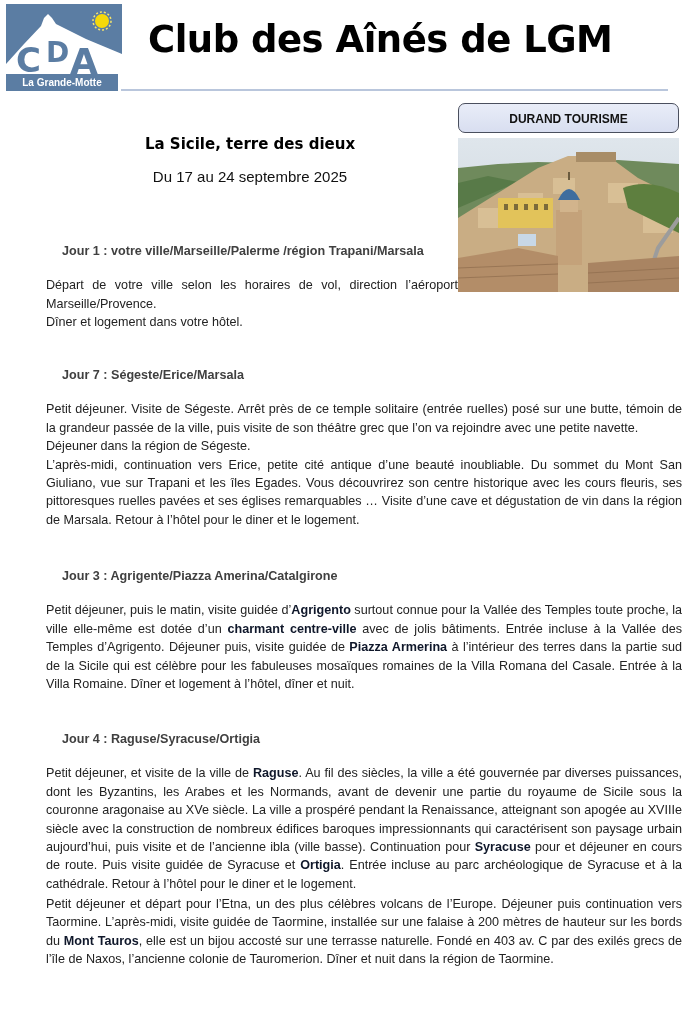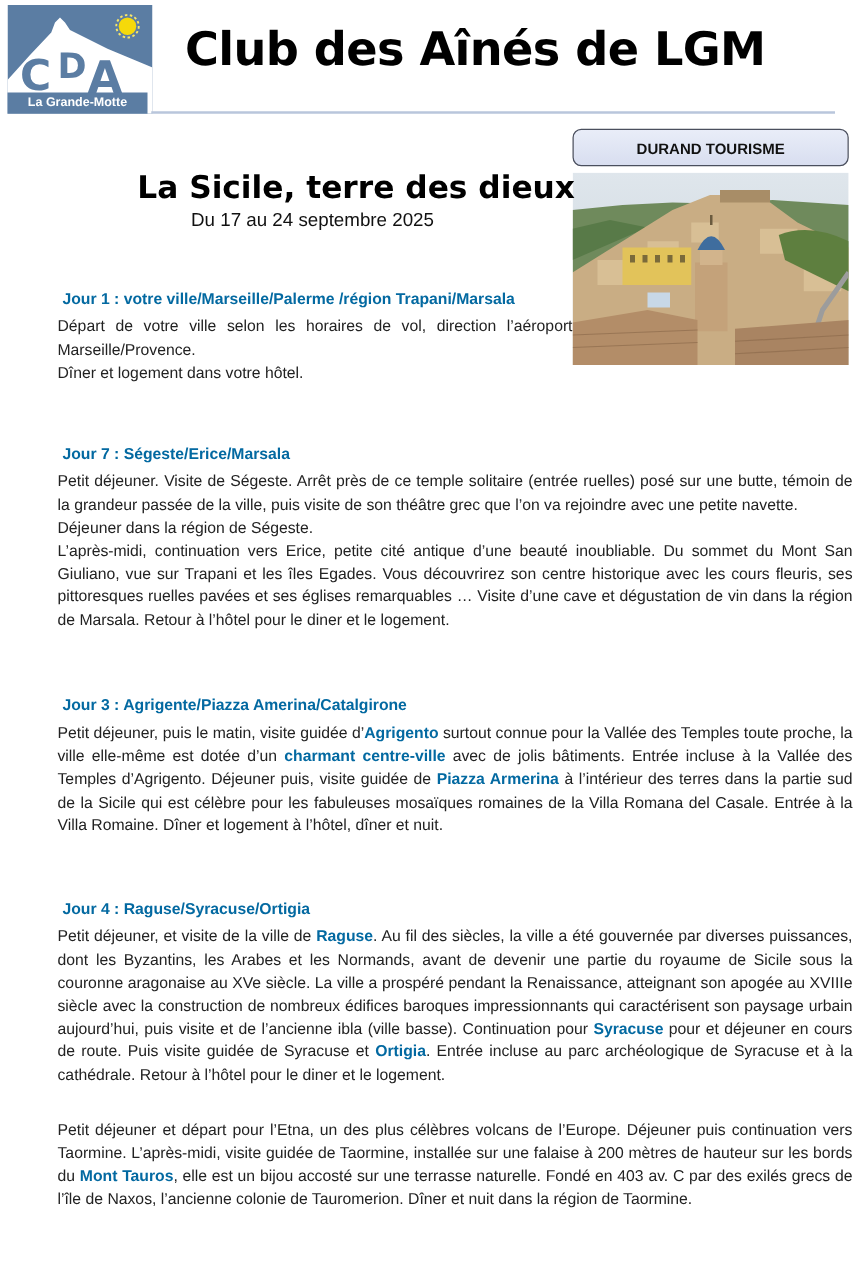--- a/index.html
+++ b/index.html
@@ -30,37 +30,37 @@
       border: 1.5px solid #4a4f5e; border-radius: 7px;
       background: linear-gradient(#e9edf8, #d8def0);
       text-align: center; line-height: 30px; font-weight: bold; font-size: 12px; color: #111;
       box-sizing: border-box;
     }
     .photo {
       position: absolute; left: 458px; top: 138px; width: 221px; height: 154px;
       overflow: hidden;
     }
     .trip-title {
-      position: absolute; left: 40px; width: 420px; top: 135px; text-align: right;
-      font-family: "DejaVu Sans", sans-serif; font-weight: bold; font-size: 25px; color: #000;
+      position: absolute; left: 40px; width: 420px; top: 135px; text-align: center;
+      font-family: "DejaVu Sans", sans-serif; font-weight: bold; font-size: 15px; color: #000;
     }
     .trip-dates {
       position: absolute; left: 40px; width: 420px; top: 168px; text-align: center;
       font-size: 15px; color: #111;
     }
     .day {
       position: absolute; left: 46px; width: 636px;
       font-size: 12.6px; line-height: 18.4px; color: #222;
       text-align: justify;
     }
     .day h3 {
-      margin: 4px; font-size: 12.6px; font-weight: bold; line-height: 18.4px; color: #0369a1;
+      margin: 16px; font-size: 12.6px; font-weight: bold; line-height: 18.4px; color: #404040;
     }
     .day p { margin: 0; }
-    .day b { color: #0369a1; }
+    .day b { color: #0f172a; }
     #day1 { top: 226px; width: 412px; }
     #day2 { top: 350px; }
     #day3 { top: 551px; }
     #day4 { top: 714px; }
     #day5 { top: 895px; }
   </style>
 </head>
 <body>
 
 <div class="logo">

